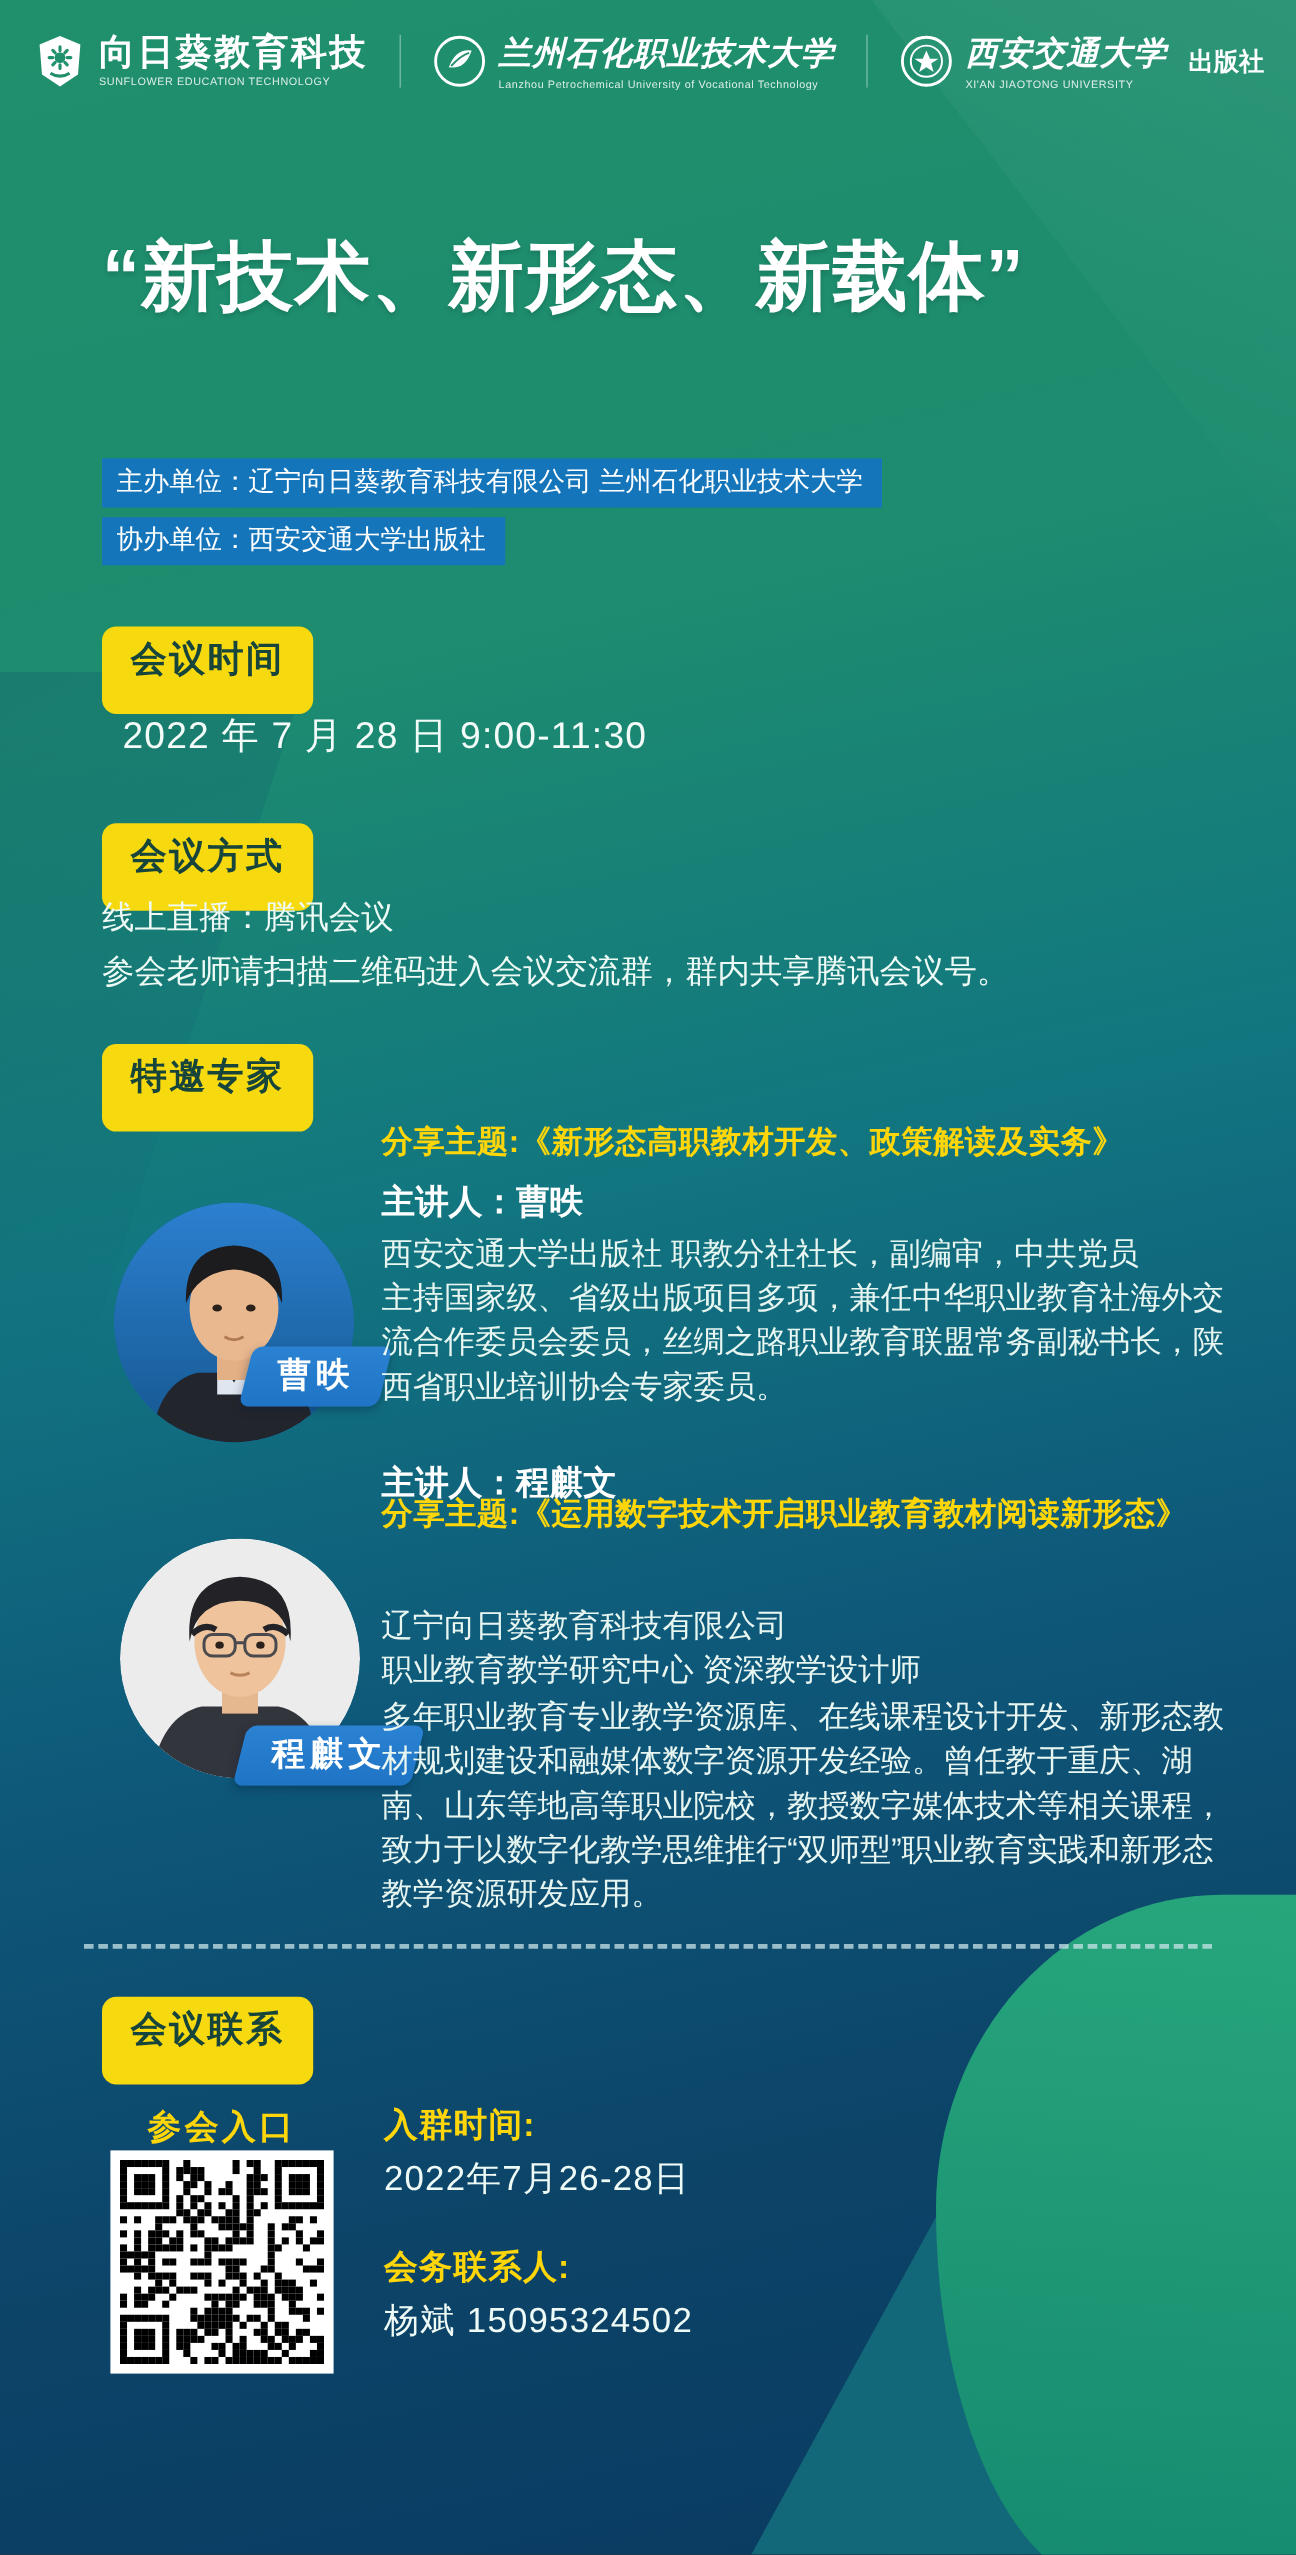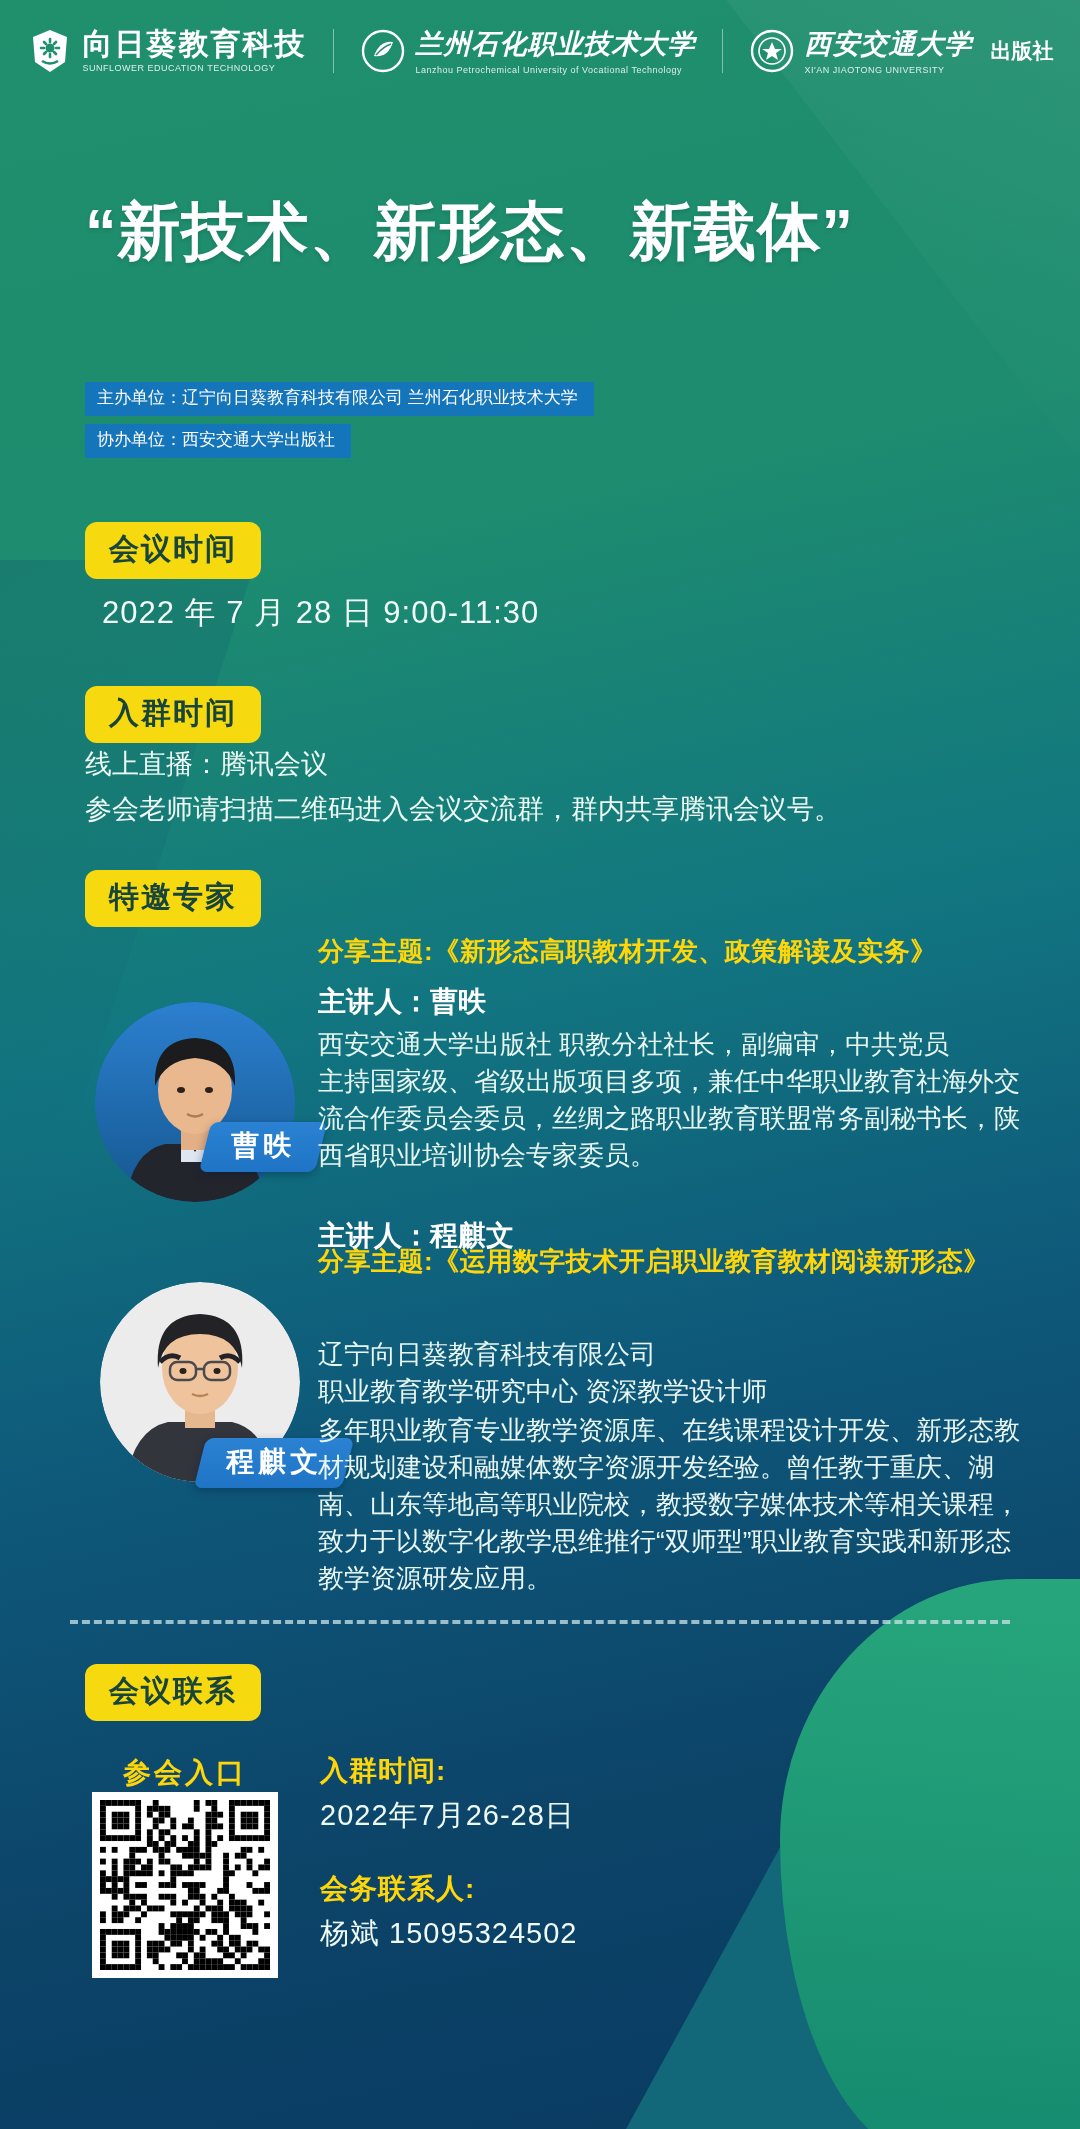--- a/index.html
+++ b/index.html
@@ -34,28 +34,28 @@
   .logo-name{font-size:30px;font-weight:700;letter-spacing:2px;line-height:1.05;}
   .logo-sub{font-size:9px;letter-spacing:.5px;opacity:.85;margin-top:3px;white-space:nowrap;}
   .logo-script{font-size:27px;font-style:italic;font-weight:600;letter-spacing:1px;}
   .logo-press{font-size:21px;font-weight:600;margin-left:8px;align-self:center;}
   .logo-divider{width:1px;height:44px;background:rgba(255,255,255,.45);}
   
   .title{position:absolute;left:85px;top:196px;color:#fff;font-weight:900;
     font-size:63px;letter-spacing:1px;line-height:1.12;
     text-shadow:0 2px 4px rgba(0,40,30,.18);}
   
-  .organizers{position:absolute;left:85px;top:382px;font-size:17px;}
+  .organizers{position:absolute;left:85px;top:382px;font-size:22px;}
   .org-row{margin-bottom:8px;}
   .org-pill{display:inline-block;background:var(--organizer-bar-blue);
     color:#fff;padding:5px 16px 7px 12px;line-height:1.3;}
   
   .badge{position:absolute;left:85px;display:inline-block;
     background:var(--badge-yellow);color:#17443b;font-size:30px;font-weight:700;
-    padding:7px 24px 9px;border-radius:12px;letter-spacing:2px;}
+    padding:7px 24px 25px;border-radius:12px;letter-spacing:2px;}
   .b-time{top:522px;} .b-method{top:686px;} .b-experts{top:870px;} .b-contact{top:1664px;}
   .time-value{position:absolute;left:102px;top:592px;font-size:31px;color:#f2fbf8;letter-spacing:1px;}
   .method-lines{position:absolute;left:85px;top:742px;font-size:27px;line-height:1.65;color:#eefaf5;}
   
   .speaker-topic{position:absolute;left:318px;color:var(--topic-yellow);
     font-size:26px;font-weight:700;letter-spacing:.5px;}
   .speaker-name{position:absolute;left:318px;color:#fff;font-size:28px;font-weight:700;}
   .speaker-bio{position:absolute;left:318px;width:712px;font-size:26px;
     line-height:37px;color:#e8f6f1;}
   .avatar{position:absolute;width:200px;height:200px;border-radius:50%;overflow:hidden;}
@@ -151,21 +151,21 @@
       <span class="org-pill"><span>主办单位：</span><span>辽宁向日葵教育科技有限公司  兰州石化职业技术大学</span></span>
     </div>
     <div class="org-row">
       <span class="org-pill"><span>协办单位：</span><span>西安交通大学出版社</span></span>
     </div>
   </div>
 
   <div class="badge b-time">会议时间</div>
   <div class="time-value">2022 年 7 月 28 日  9:00-11:30</div>
 
-  <div class="badge b-method">入群时间</div>
+  <div class="badge b-method">会议方式</div>
   <div class="method-lines">
     <div>线上直播：腾讯会议</div>
     <div>参会老师请扫描二维码进入会议交流群，群内共享腾讯会议号。</div>
   </div>
 
   <div class="badge b-experts">特邀专家</div>
 
   <div class="avatar a1">
     <svg width="200" height="200" viewBox="0 0 200 200">
       <defs>

